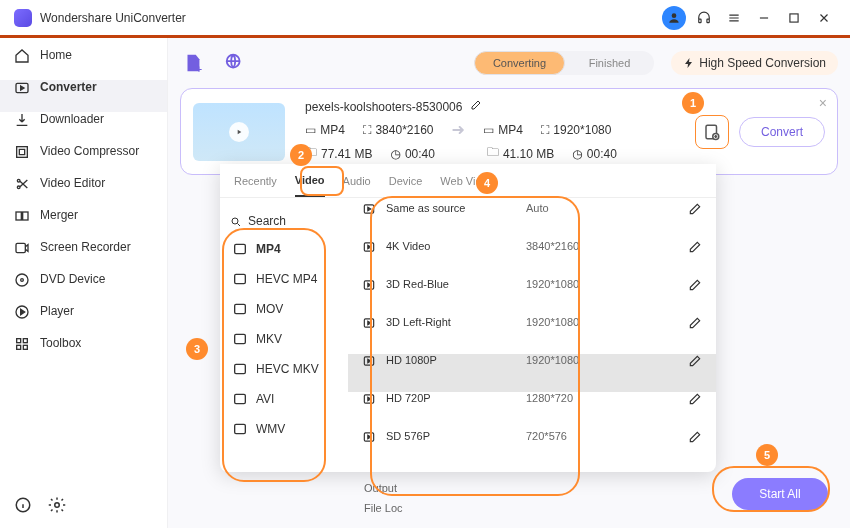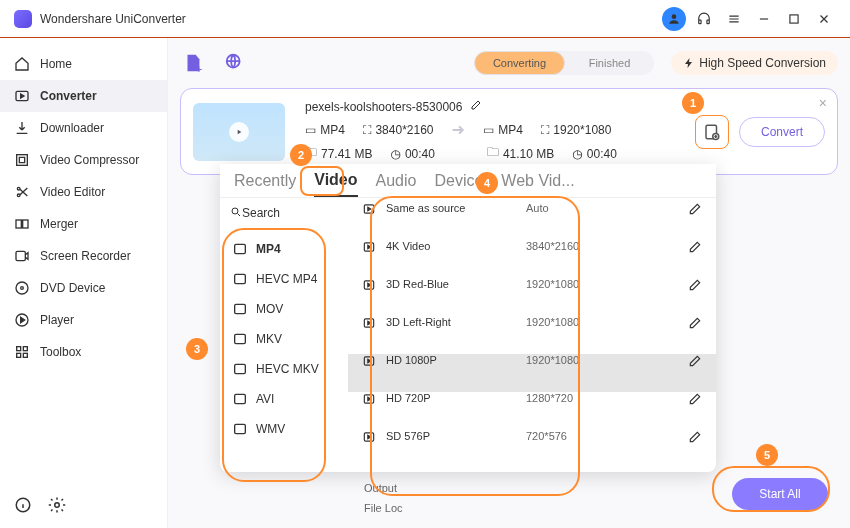--- a/index.html
+++ b/index.html
@@ -1,26 +1,26 @@
 <!DOCTYPE html>
 <html><head>
 <meta charset="utf-8">
 <style>
 *{box-sizing:border-box;margin:0;padding:0;font-family:-apple-system,Segoe UI,Helvetica,Arial,sans-serif;font-size:12px;color:#333}
 body{width:850px;height:528px;background:#f9f9fc;overflow:hidden;position:relative}
-.titlebar{height:38px;display:flex;align-items:center;padding:0 14px;background:#fff;border-bottom:1px solid #c2410c}
+.titlebar{height:38px;display:flex;align-items:center;padding:0 14px;background:#fff;border-bottom:3px solid #c2410c}
 .logo{width:18px;height:18px;border-radius:5px;background:linear-gradient(135deg,#7c6cff,#5a4ae3);margin-right:8px}
 .app-title{font-weight:500}
 .tb-spacer{flex:1}
 .tb-ic{width:24px;height:24px;display:flex;align-items:center;justify-content:center;margin-left:6px;color:#888;cursor:pointer;border-radius:50%}
 .tb-ic.user{background:#2e86ff;color:#fff}
 .tb-ic svg{width:14px;height:14px}
 .shell{display:flex;height:calc(100% - 38px)}
 .sidebar{width:168px;background:#fff;border-right:1px solid #f0f0f2;display:flex;flex-direction:column;padding-top:10px}
-.sb-item{display:flex;align-items:center;height:32px;padding:0 14px;cursor:pointer;color:#555}
+.sb-item{display:flex;align-items:flex-start;height:32px;padding:0 14px;cursor:pointer;color:#555}
 .sb-item.active{background:#f2f2f6;font-weight:700;color:#000}
 .sb-ic{width:16px;height:16px;margin-right:10px;display:flex;align-items:center;justify-content:center}
 .sb-bottom{margin-top:auto;display:flex;gap:16px;padding:14px}
 .sb-bot-ic{width:18px;height:18px;color:#999}
 .main{flex:1;padding:12px 12px 8px 12px;position:relative;overflow:hidden}
 .toolbar{display:flex;align-items:center}
 .tool-btn{width:26px;height:26px;display:flex;align-items:center;justify-content:center;margin-right:16px;cursor:pointer}
 .seg{margin-left:210px;display:flex;width:180px;height:24px;background:#f2f2f6;border-radius:12px;overflow:hidden}
 .seg-opt{flex:1;display:flex;align-items:center;justify-content:center;font-size:11px;color:#888;cursor:pointer}
 .seg-opt.on{background:#fdba74;border:1px solid #e2e2e8;border-radius:12px;color:#555}
@@ -35,25 +35,25 @@
 .meta{flex:1;margin-left:20px}
 .fnrow{display:flex;align-items:center;gap:8px;margin-bottom:6px}
 .mgrid{display:flex;align-items:center;gap:18px;font-size:11px;color:#777}
 .mcell{display:flex;align-items:center;gap:4px}
 .arrow{color:#c7c7d5;font-size:16px}
 .gear-btn{width:34px;height:34px;border:1.5px solid #ff8b2e;border-radius:8px;display:flex;align-items:center;justify-content:center;cursor:pointer;margin-right:10px}
 .convert-btn{width:86px;height:30px;border:1px solid #c9bdfb;border-radius:15px;display:flex;align-items:center;justify-content:center;color:#735fe0;cursor:pointer;font-weight:500}
 
 .popup{position:absolute;left:220px;top:164px;width:496px;background:#fff;border-radius:0 0 8px 8px;box-shadow:0 4px 20px rgba(0,0,0,.15)}
 .pop-tabs{display:flex;align-items:center;height:34px;border-bottom:1px solid #eee;padding:0 14px;gap:18px}
-.pt{font-size:16px;color:#888;cursor:pointer;height:100%;display:flex;align-items:center}
+.pt{font-size:11px;color:#888;cursor:pointer;height:100%;display:flex;align-items:center}
 .pt.active{color:#333;font-weight:600;border-bottom:2px solid #333}
 .pop-body{display:flex}
 .pop-left{width:128px;padding:8px 0}
-.search{margin:0 10px 6px 10px;height:22px;display:flex;align-items:flex-start;color:#bbb;}
+.search{margin:0 10px 6px 10px;height:22px;display:flex;align-items:flex-end;color:#bbb;gap:6px}
 .fmt{height:30px;display:flex;align-items:center;padding:0 12px;gap:8px;font-size:11px;color:#555;cursor:pointer}
 .fmt.active{color:#000;font-weight:600}
 .fmt-ic{width:16px;height:16px;color:#888}
 .pop-right{flex:1;padding:4px 0}
 .optrow{height:38px;display:flex;align-items:flex-start;padding:0 14px;cursor:pointer}
 .optrow:hover,.optrow.sel{background:#e5e5e5}
 .or-ic{width:14px;height:14px;margin-right:10px;color:#888}
 .or-name{flex:0 0 140px;font-size:11px}
 .or-res{flex:1;font-size:11px;color:#666}
 .or-edit{width:14px;height:14px;color:#999}

